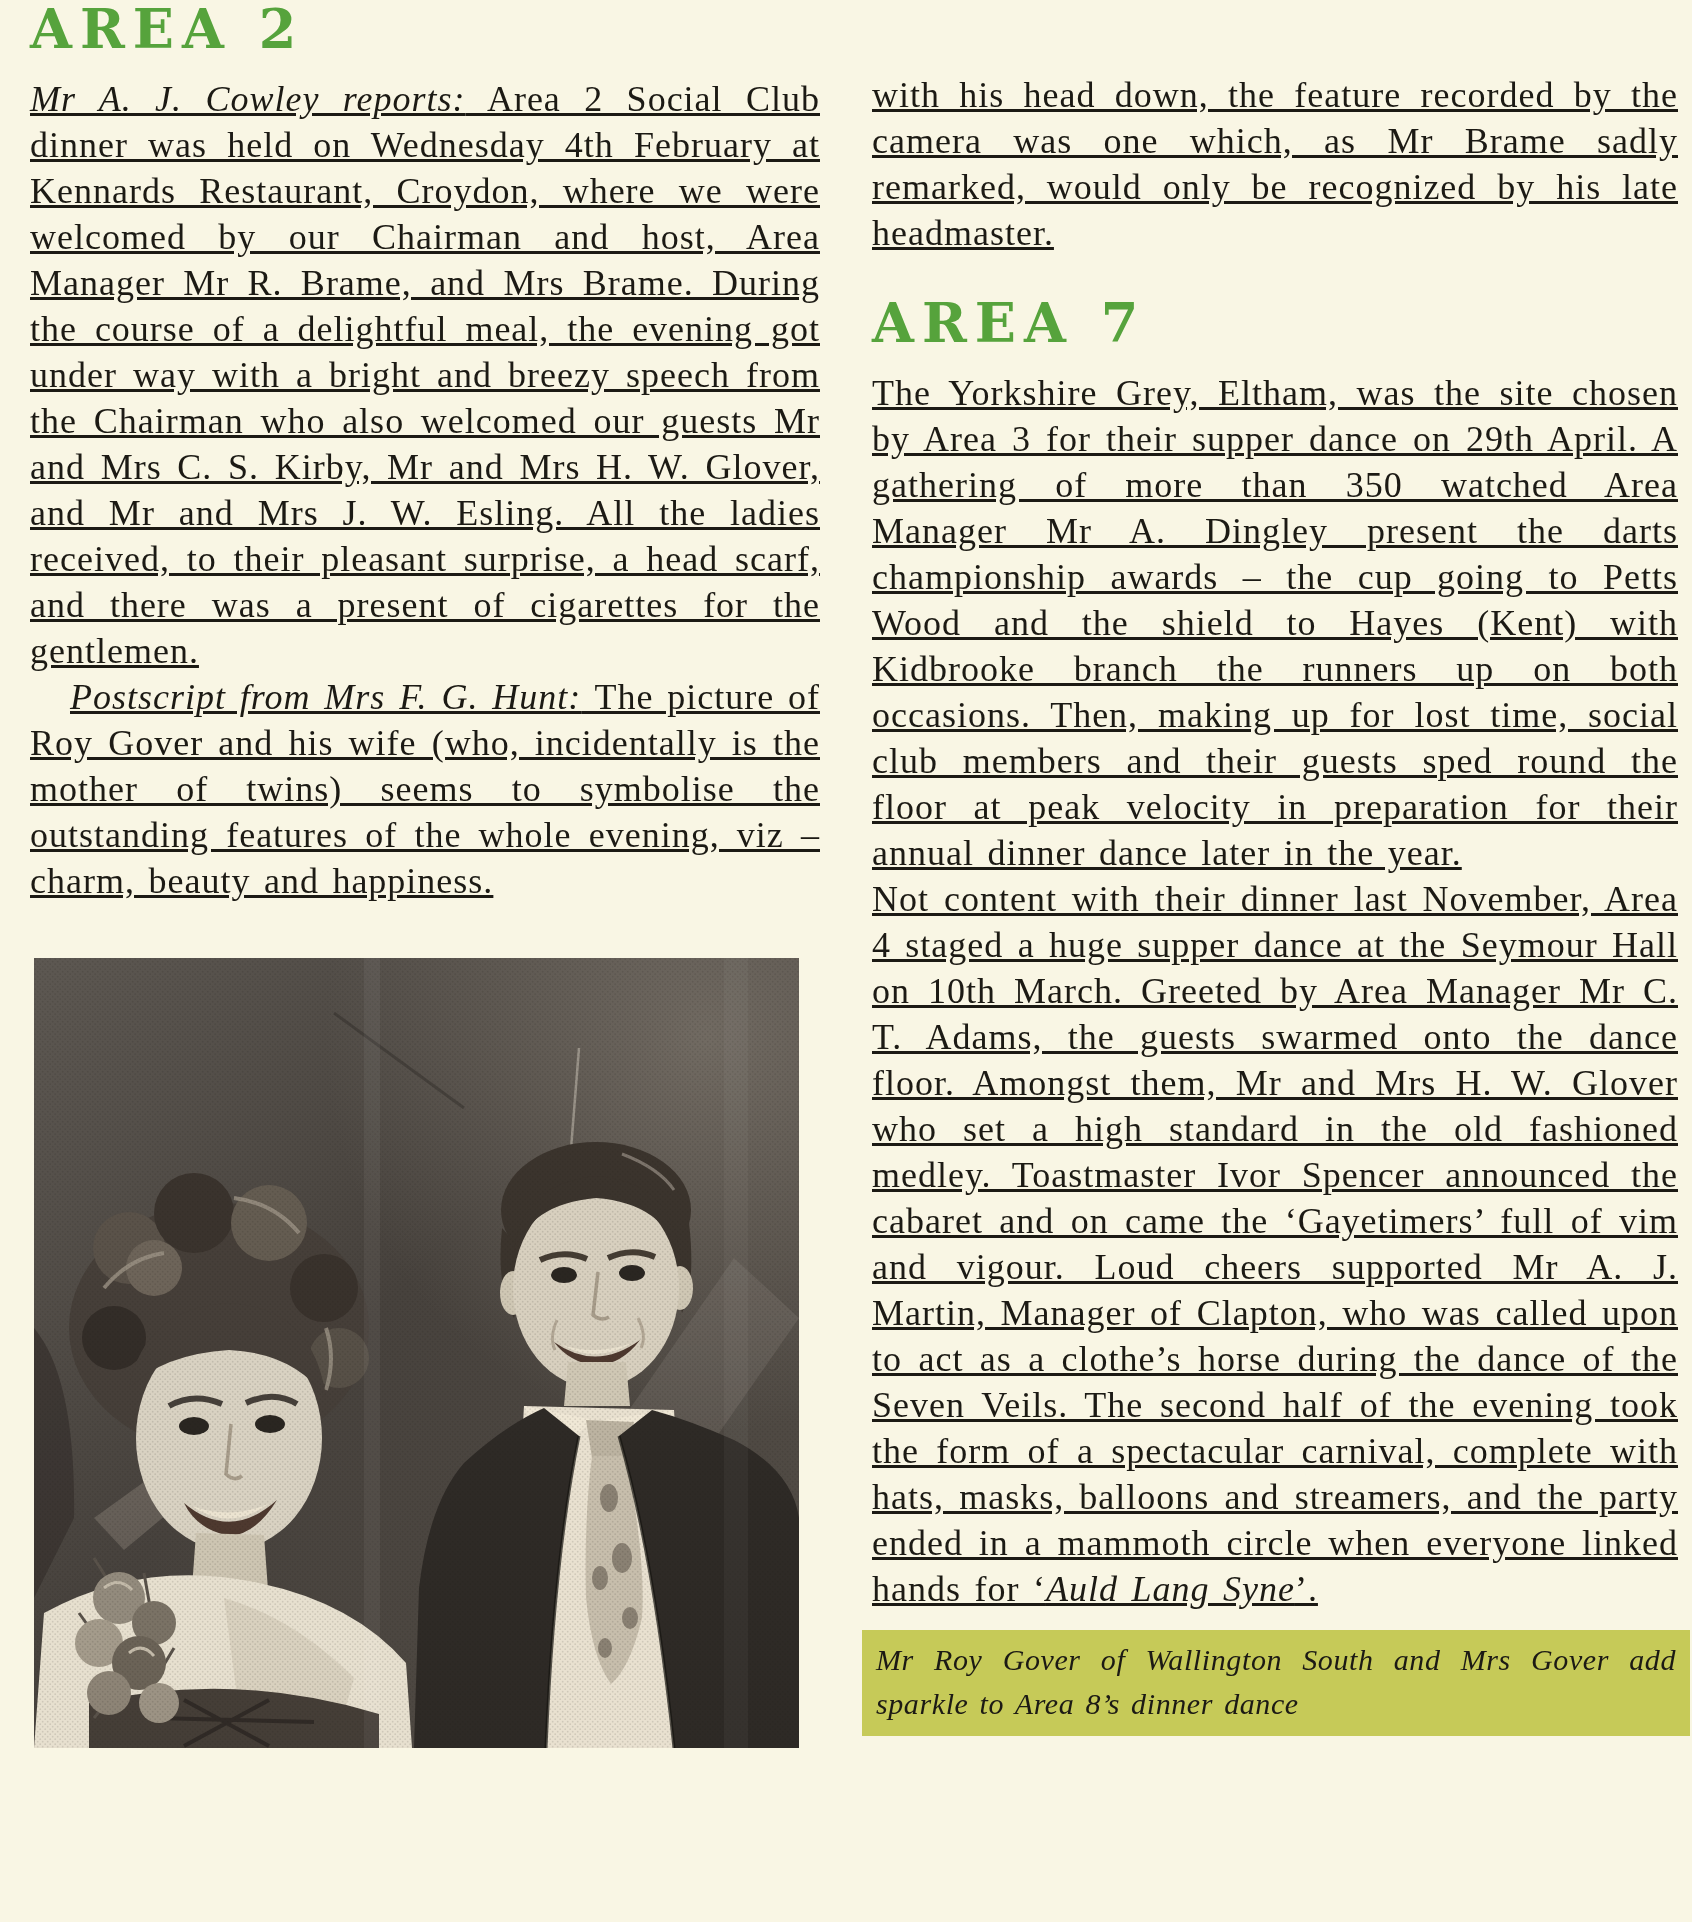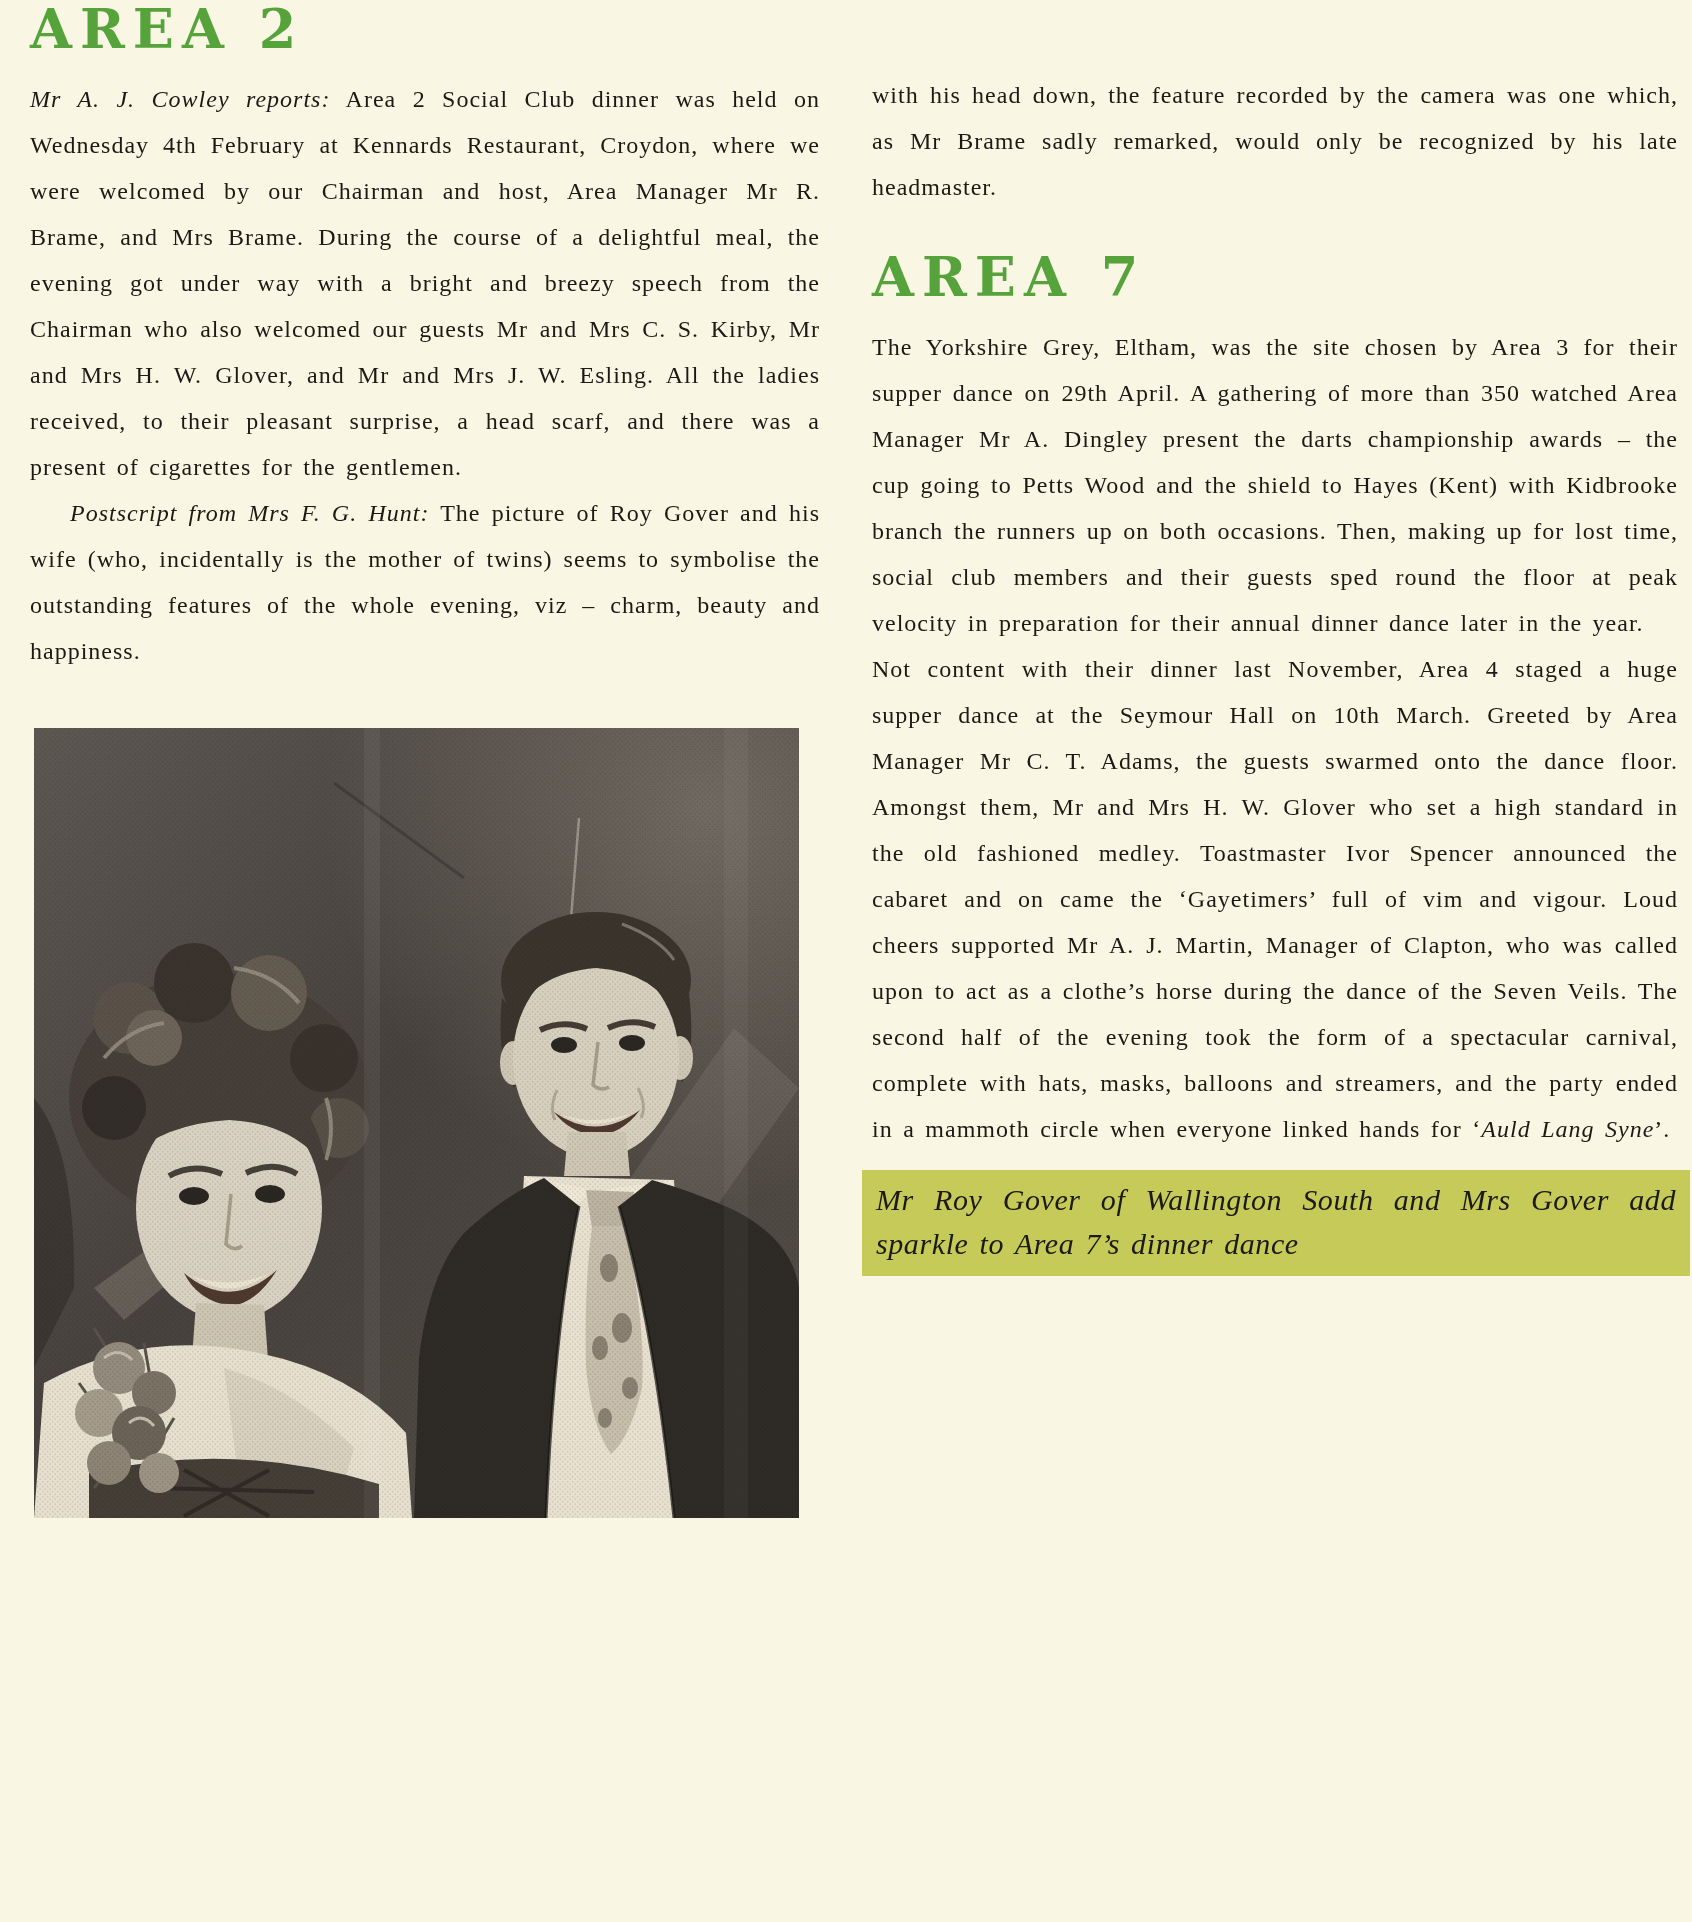--- a/index.html
+++ b/index.html
@@ -22,26 +22,27 @@
     font-weight:bold;
     font-size:54px;
     line-height:1;
     letter-spacing:8px;
     color: var(--heading, #56a33c);
     margin:40px 0 20px 0;
   }
   .col-left .area-heading:first-child { margin-top:2px; }
 
   .body {
-    font-size:24px;
+    font-size:36px;
     line-height:46px;
     text-align:justify;
     letter-spacing:1px;
     word-spacing:3.5px;
     margin:0;
+    text-decoration:underline;
   }
   .indent { text-indent:40px; }
   .col-right .body.cont { margin-top:72px; }
   .lead-italic, .italic { font-style:italic; }
 
   .photo {
     margin:54px 0 0 4px;
     width:765px; height:790px;
   }
   .photo svg { display:block; }
@@ -176,17 +177,17 @@
     </div>
 
     <div class="col col-right">
       <p class="body cont">with his head down, the feature recorded by the camera was one which, as Mr Brame sadly remarked, would only be recognized by his late headmaster.</p>
 
       <h1 class="area-heading">AREA 7</h1>
       <p class="body">The Yorkshire Grey, Eltham, was the site chosen by Area 3 for their supper dance on 29th April. A gathering of more than 350 watched Area Manager Mr A. Dingley present the darts championship awards – the cup going to Petts Wood and the shield to Hayes (Kent) with Kidbrooke branch the runners up on both occasions. Then, making up for lost time, social club members and their guests sped round the floor at peak velocity in preparation for their annual dinner dance later in the year.</p>
 
       <p class="body"><span>Not content with their dinner last November, Area 4 staged a huge supper dance at the Seymour Hall on 10th March. Greeted by Area Manager Mr C. T. Adams, the guests swarmed onto the dance floor. Amongst them, Mr and Mrs H. W. Glover who set a high standard in the old fashioned medley. Toastmaster Ivor Spencer announced the cabaret and on came the ‘Gayetimers’ full of vim and vigour. Loud cheers supported Mr A. J. Martin, Manager of Clapton, who was called upon to act as a clothe’s horse during the dance of the Seven Veils. The second half of the evening took the form of a spectacular carnival, complete with hats, masks, balloons and streamers, and the party ended in a mammoth circle when everyone linked hands for ‘</span><span class="italic">Auld Lang Syne</span><span>’.</span></p>
 
-      <span class="caption">Mr Roy Gover of Wallington South and Mrs Gover add sparkle to Area 7’s dinner dance</span>
+      <span class="caption">Mr Roy Gover of Wallington South and Mrs Gover add sparkle to Area 8’s dinner dance</span>
     </div>
 
   </div>
 </div>
 
 </body></html>

